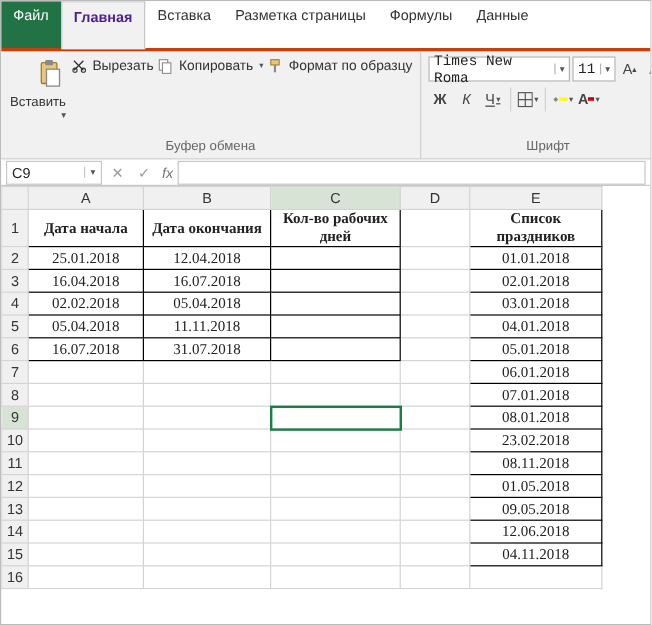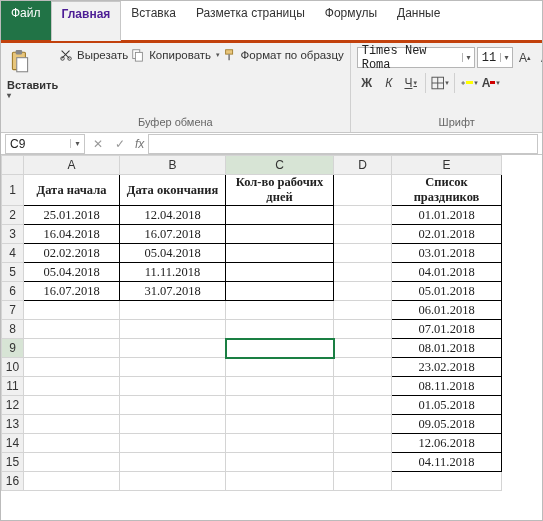--- a/index.html
+++ b/index.html
@@ -9,21 +9,21 @@
   .menubar { display: flex; background: #fff; border-bottom: 3px solid #c2410c; height: 42px; }
   .menubar .tab { padding: 5px 10px 4px 10px; font-size: 12px; cursor: pointer; color: #333; }
   .menubar .tab.file { background: #217346; color: #fff; }
   .menubar .tab.active { background: #f1f1f1; border: 1px solid #c7c7c7; border-bottom: 1px solid #f1f1f1; margin-bottom: -1px; color: #4c1d95; font-weight: 600; }
   
   .ribbon { display: flex; background: #f1f1f1; border-bottom: 1px solid #c7c7c7; height: 90px; }
   .group { border-right: 1px solid #d0d0d0; padding: 2px 6px 2px 6px; display: flex; flex-direction: column; justify-content: space-between; }
   .group-label { text-align: center; font-size: 11px; color: #666; padding: 1px 0 2px 0; }
   .group-body { display: flex; align-items: flex-start; gap: 4px; flex: 1; }
   
-  .paste-big { display: flex; flex-direction: column; align-items: flex-start; width: 48px; padding-top: 4px; cursor: pointer; font-weight: bold; }
+  .paste-big { display: flex; flex-direction: column; align-items: flex-end; width: 48px; padding-top: 4px; cursor: pointer; }
   .paste-big .icon { width: 26px; height: 28px; }
   .paste-big .cap { font-size: 11px; color: #333; margin-top: 2px; }
   .paste-big .arrow { font-size: 8px; color: #555; }
   .cb-lines { display: flex; flex-direction: row; gap: 3px; padding-top: 3px; }
   .cb-line { display: flex; align-items: center; gap: 4px; font-size: 11.5px; color: #333; cursor: pointer; white-space: nowrap; }
   .cb-line svg { width: 14px; height: 14px; }
   
   .font-controls { width: 200px; display: flex; flex-direction: column; gap: 4px; padding-top: 2px; }
   .font-row1 { display: flex; gap: 2px; align-items: center; }
   .combo { display: flex; align-items: center; background: #fff; border: 1px solid #b5b5b5; height: 21px; }

